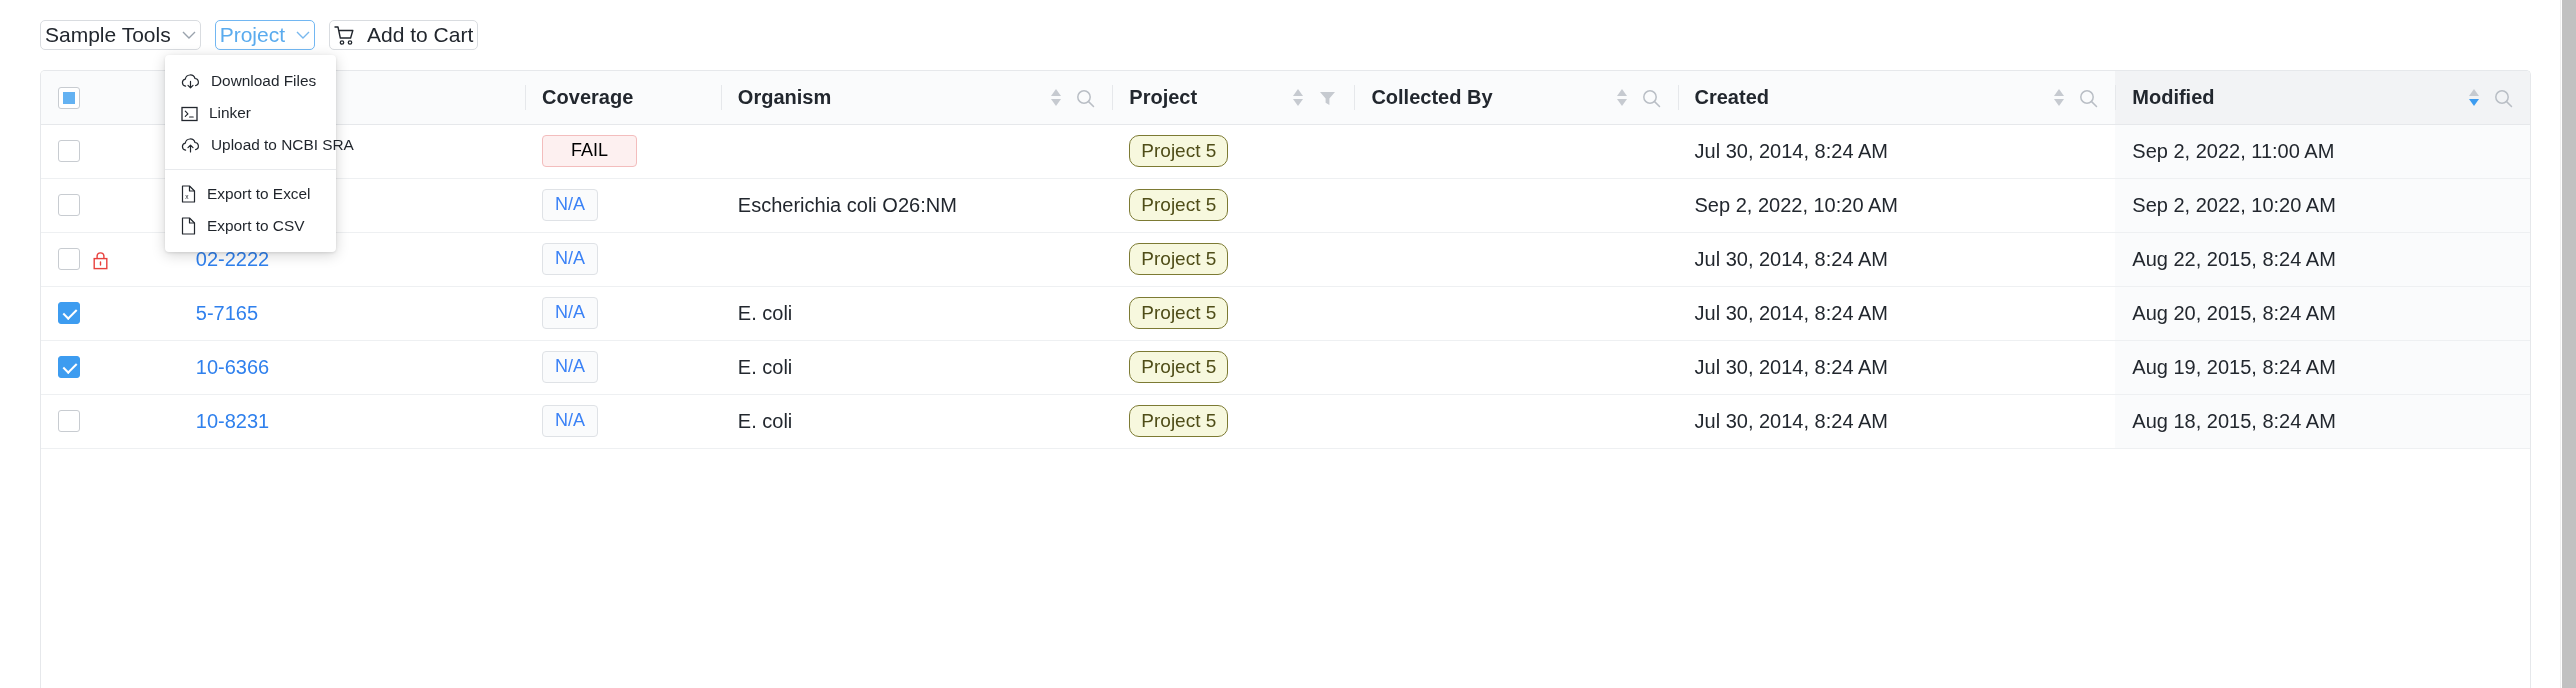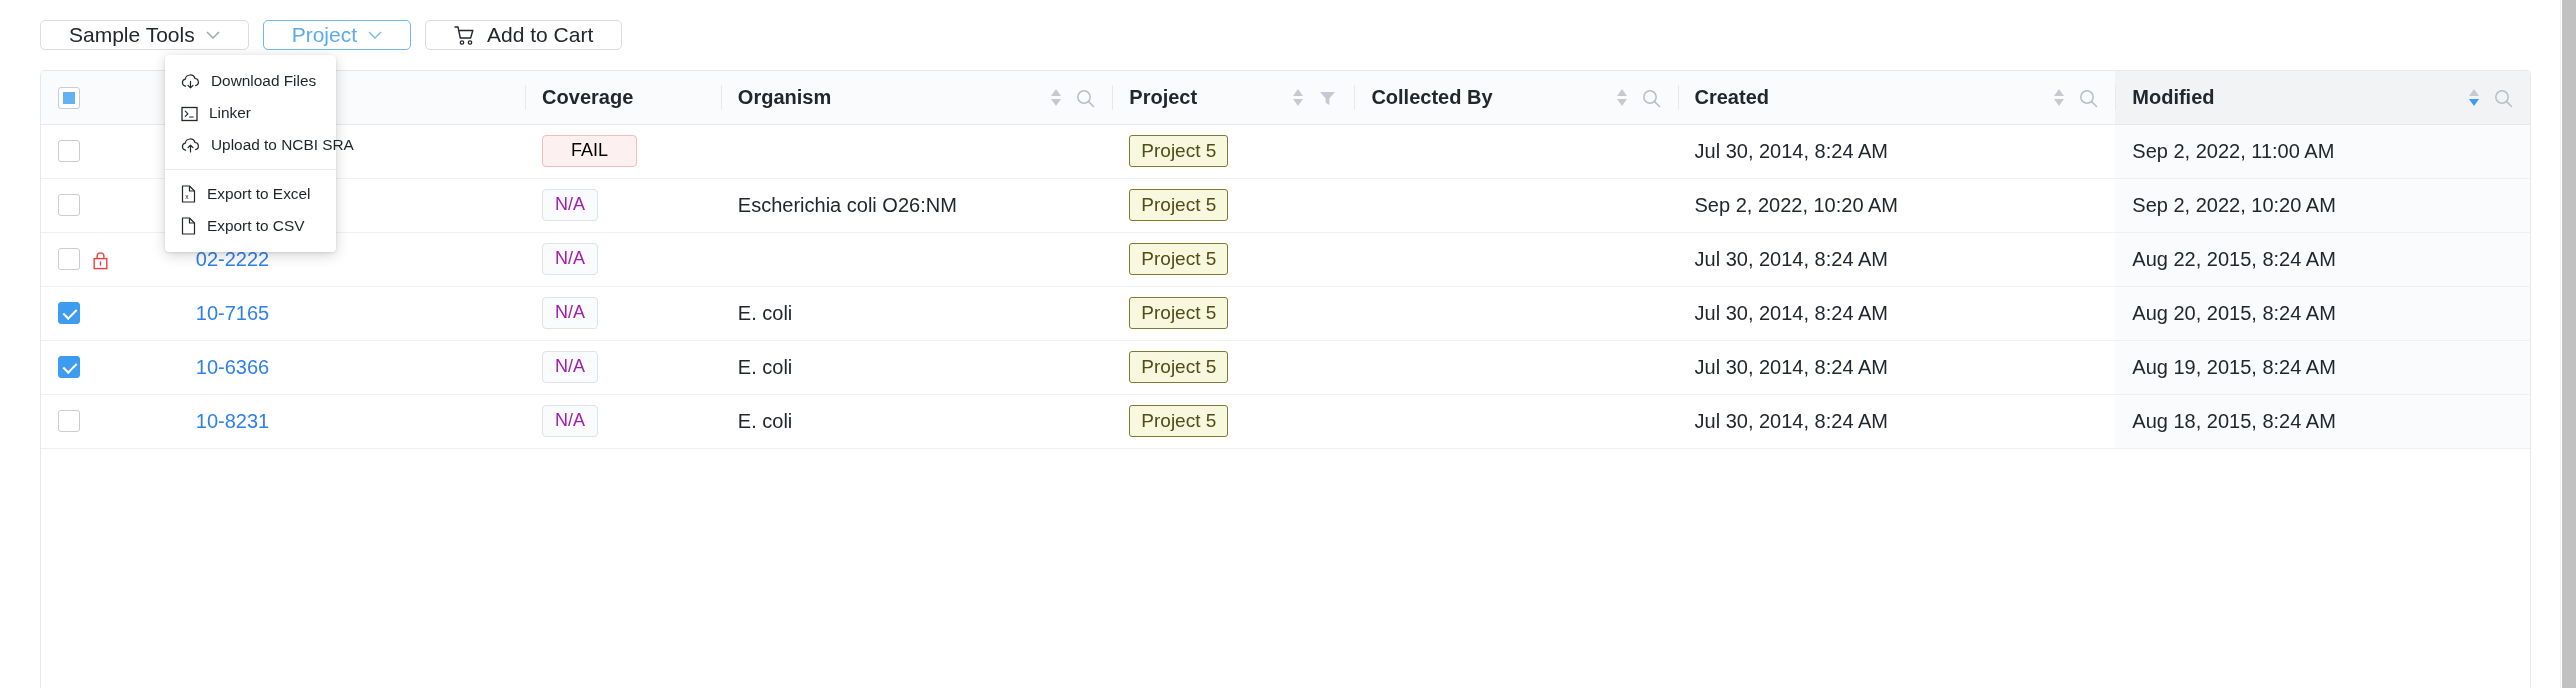--- a/index.html
+++ b/index.html
@@ -13,21 +13,21 @@
 
   
   .toolbar {
     position: absolute; top: 0; left: 0; right: 0; height: 70px;
     display: flex; align-items: center; padding: 0 40px 0 40px;
   }
   .btn {
     height: 30px; border: 1px solid #d9dce0; border-radius: 5px;
     background: #fff; color: #22272e; font-size: 21px;
     display: inline-flex; align-items: center; gap: 11px;
-    padding: 0 28px; white-space: nowrap;
+    padding: 0 4px; white-space: nowrap;
     font-family: "Liberation Sans", sans-serif;
   }
   .btn.primaryish {
     border-color: #72b7f2; color: #5aabee; background:#fff;
   }
   .btn .caret { font-size: 16px; color: #9aa3ad; }
   .btn.primaryish .caret { color: #79b8ee; }
   .spacer { flex: 1; }
   .icon-svg { display: inline-block; vertical-align: middle; }
 
@@ -89,30 +89,30 @@
     background: #fff; border-color: #c8ccd1; position: relative;
   }
   .cb.indeterminate::after {
     content: ""; position: absolute; left: 4px; top: 4px;
     width: 12px; height: 12px; background: #64b2f2;
   }
   .cell-check { display: flex; align-items: center; gap: 12px; }
 
   .badge-na {
     display: inline-block; border: 1px solid #dfe2e6; border-radius: 4px;
-    background: #fafbfc; color: #a21caf; font-size: 18px;
+    background: #fafbfc; color: #3b82f6; font-size: 18px;
     padding: 4px 12px; line-height: 1.2;
   }
   .badge-fail {
     display: inline-block; border: 1px solid #f3bdbd; border-radius: 4px;
     background: #fdf0f0; color: #000000; font-size: 18px;
     padding: 4px 28px; line-height: 1.2;
   }
   .badge-project {
-    display: inline-block; border: 1px solid #7c7a33; border-radius: 3px;
+    display: inline-block; border: 1px solid #7c7a33; border-radius: 10px;
     background: #f7f8de; color: #4f4d18; font-size: 19px;
     padding: 4px 11px; line-height: 1.2;
   }
 
   .sort-ic { display:inline-block; width: 11px; }
   .sort-ic .up, .sort-ic .dn {
     width: 0; height: 0; border-left: 5.5px solid transparent;
     border-right: 5.5px solid transparent; display:block;
   }
   .sort-ic .up { border-bottom: 7px solid #c6cad0; margin-bottom: 3px; }
@@ -329,21 +329,21 @@
             <td></td>
             <td>Jul 30, 2014, 8:24 AM</td>
             <td class="sorted-col">Aug 22, 2015, 8:24 AM</td>
           </tr>
           <tr>
             <td>
               <span class="cell-check">
                 <span class="cb checked"></span>
               </span>
             </td>
-            <td><a class="namelink">10-7165</a></td>
+            <td><a class="namelink">5-7165</a></td>
             <td><span class="badge-na">N/A</span></td>
             <td>E. coli</td>
             <td><span class="badge-project">Project 5</span></td>
             <td></td>
             <td>Jul 30, 2014, 8:24 AM</td>
             <td class="sorted-col">Aug 20, 2015, 8:24 AM</td>
           </tr>
           <tr>
             <td>
               <span class="cell-check">

